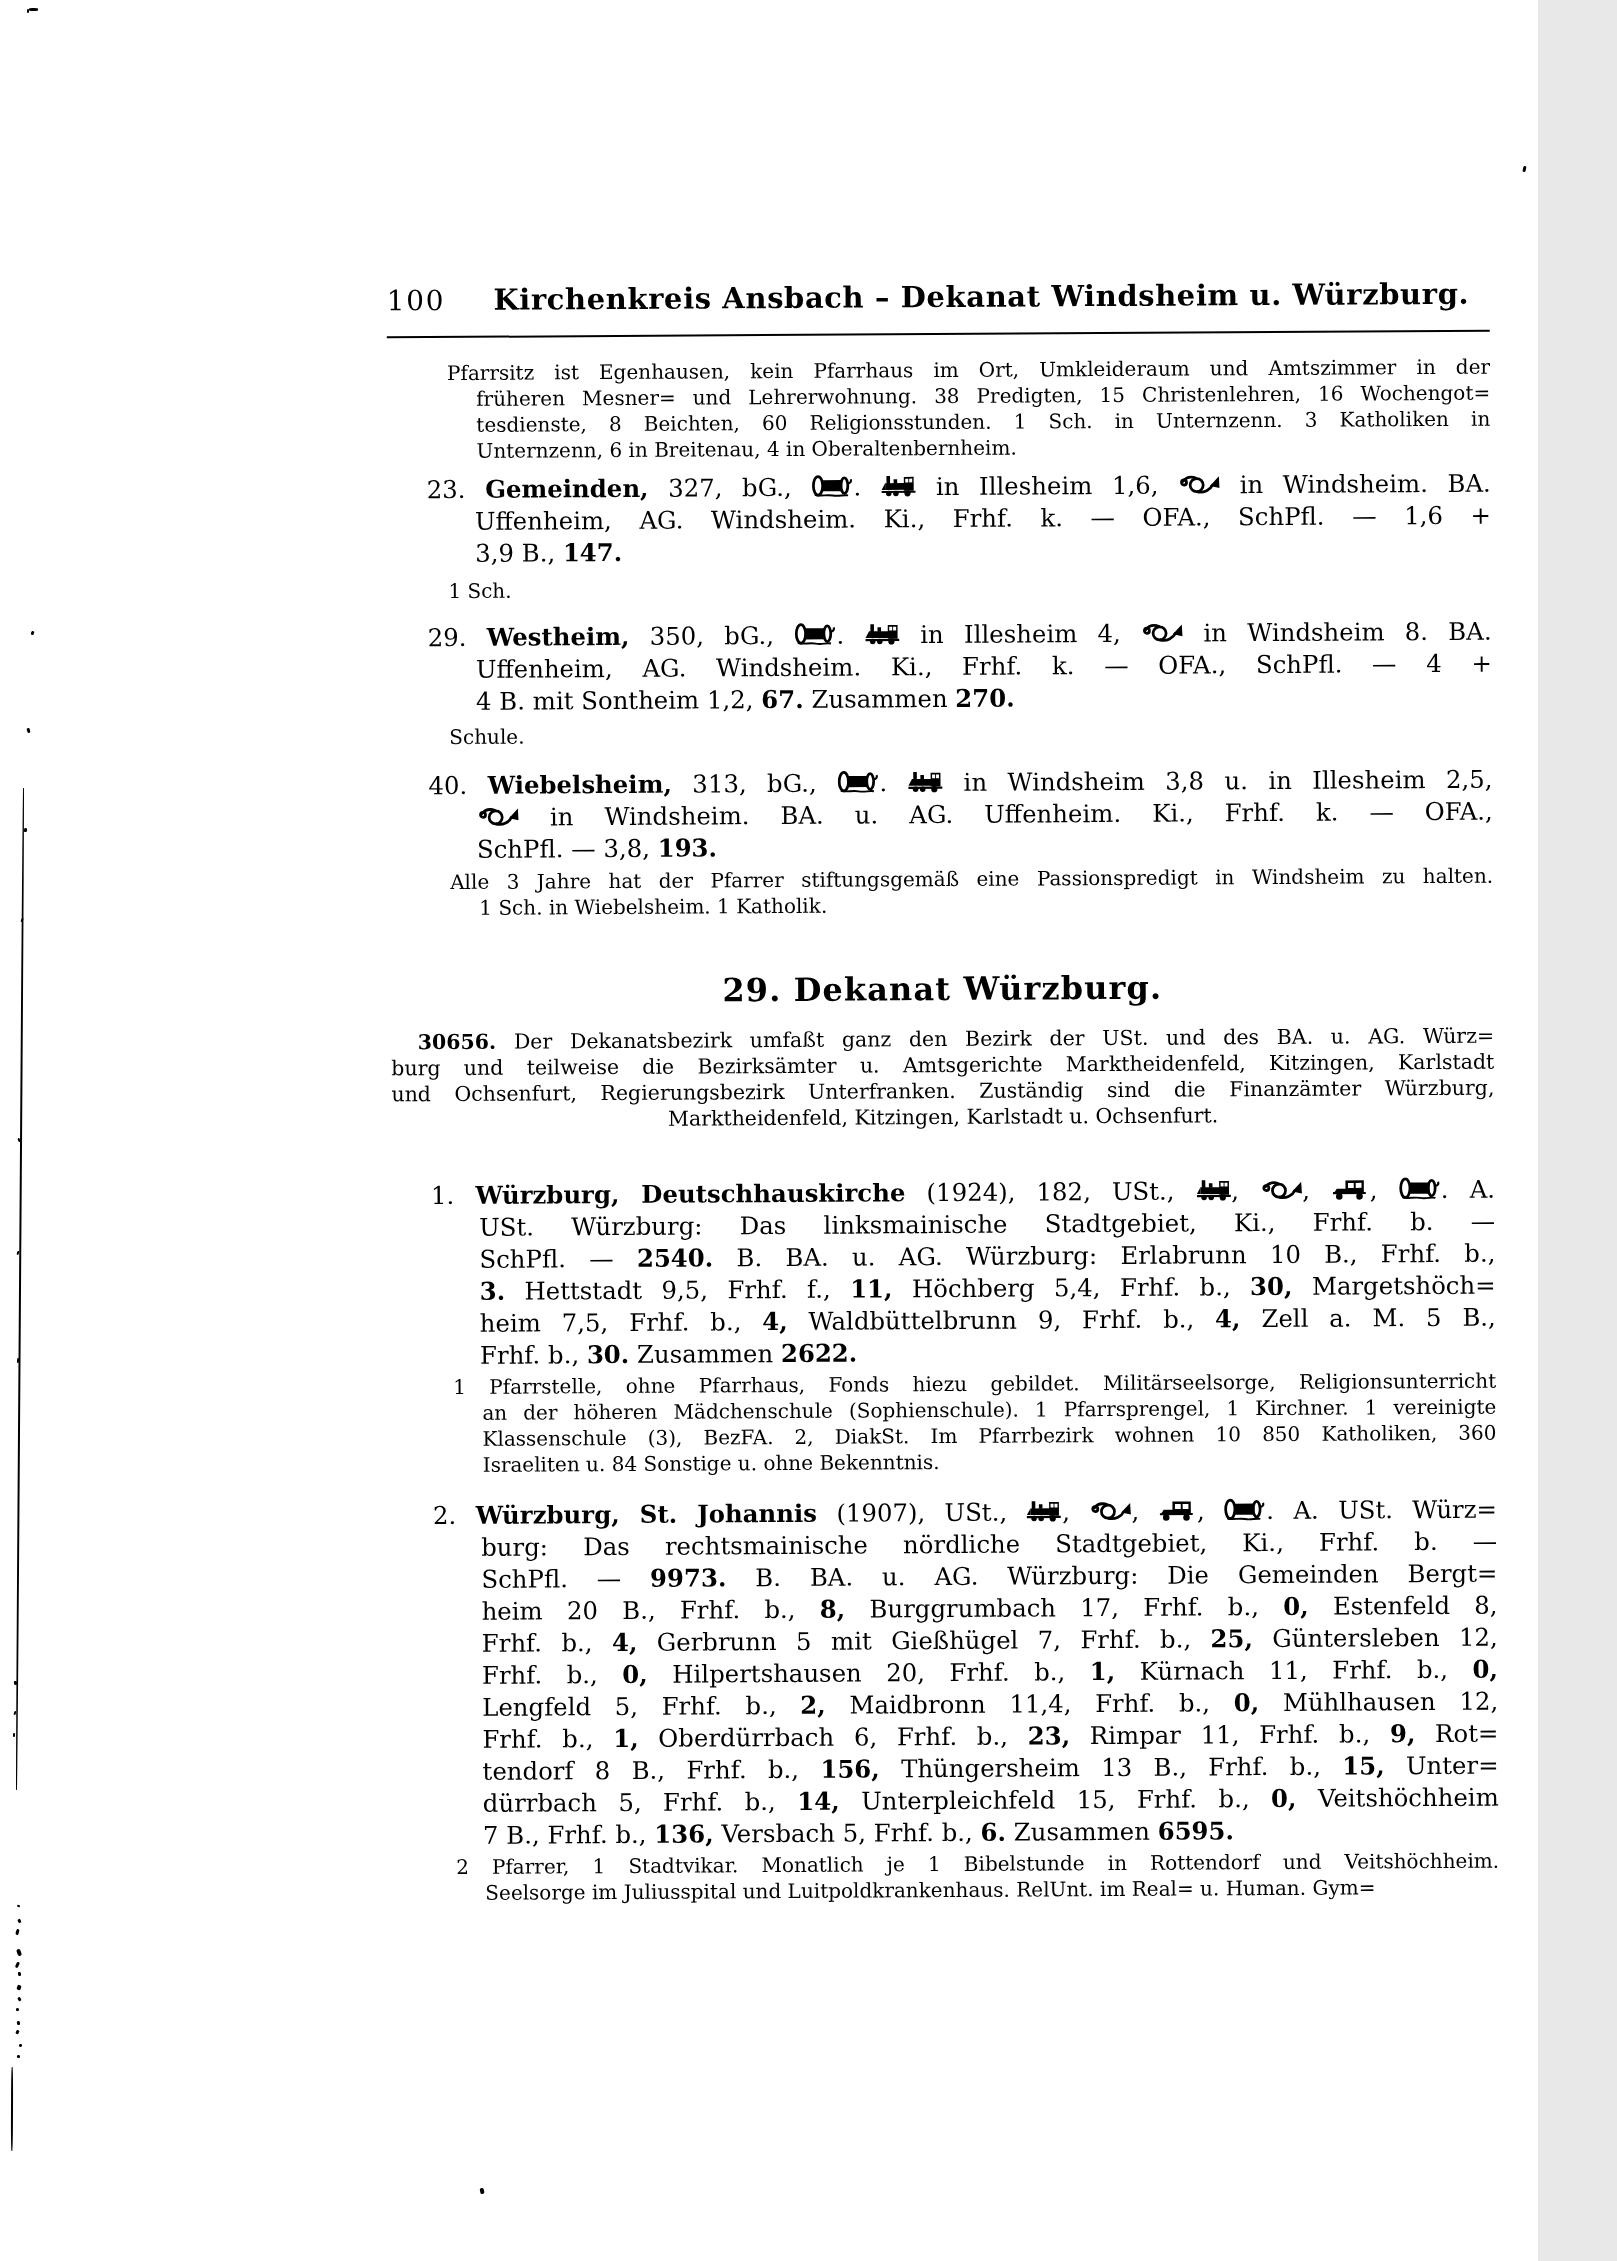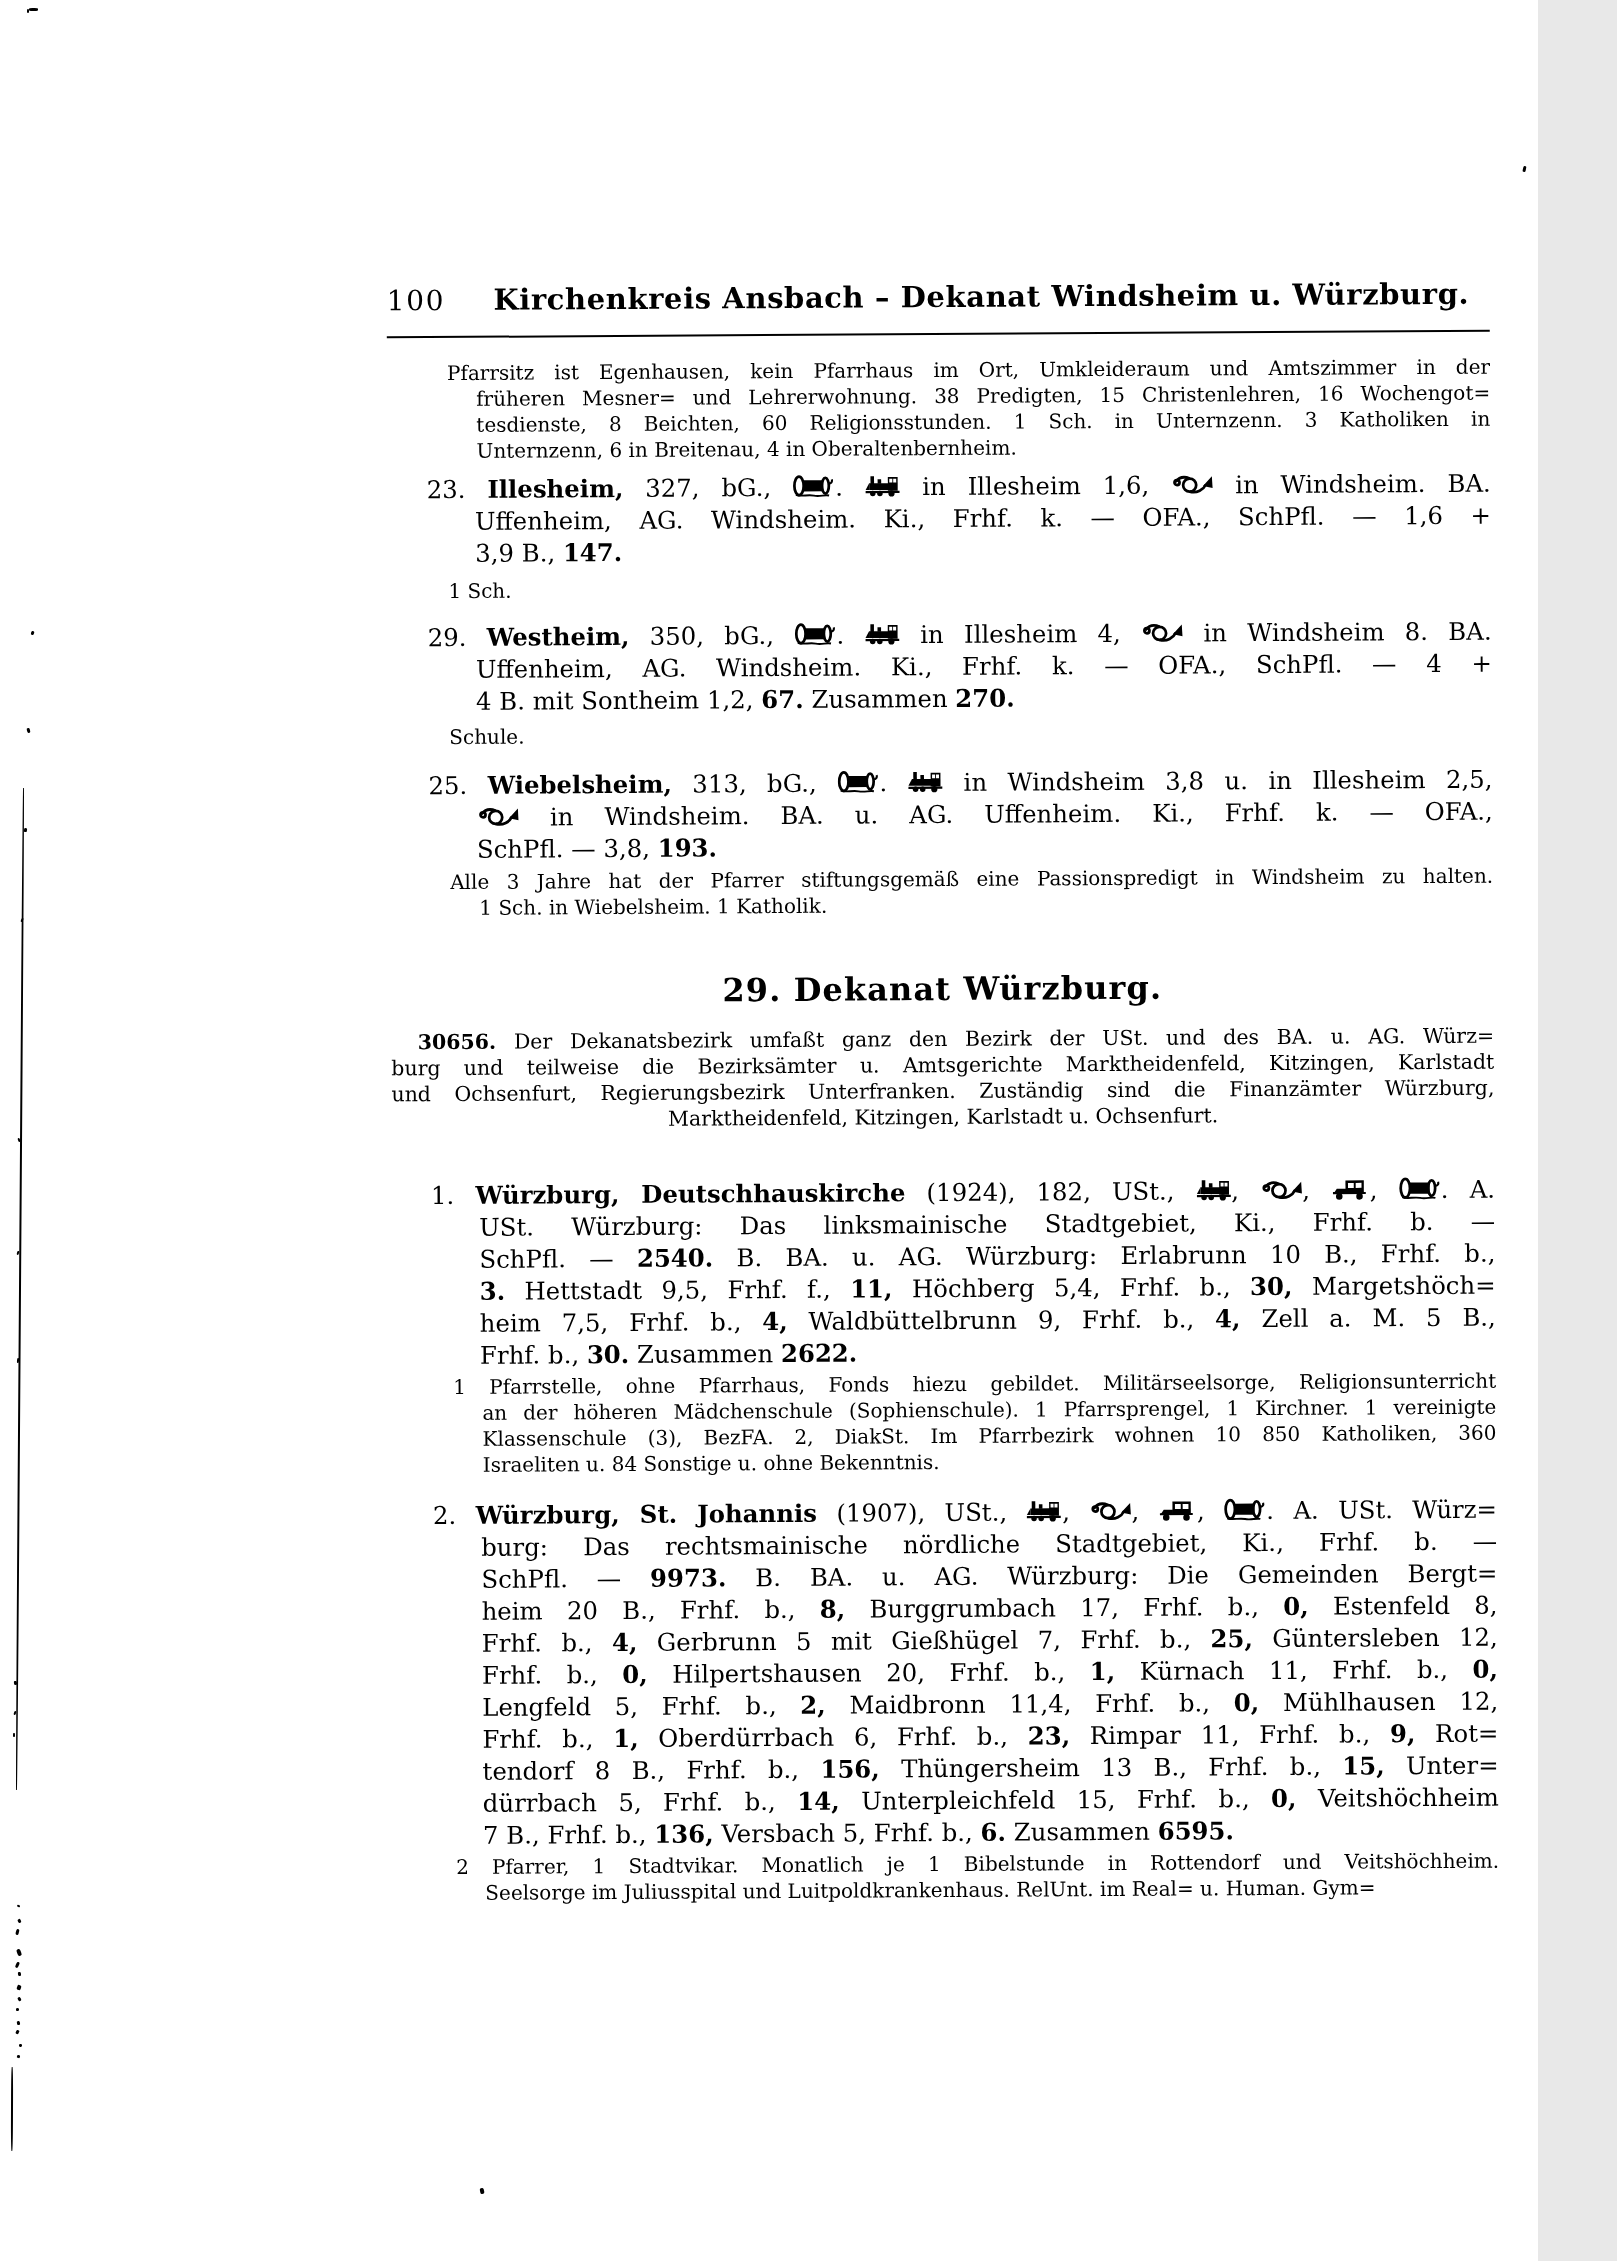--- a/index.html
+++ b/index.html
@@ -48,21 +48,21 @@
     </div>
     <div class="rule"></div>
     <div id="doc-body">
         <div class="note" style="margin-top: 22px;">
           <div class="line jl">Pfarrsitz ist Egenhausen, kein Pfarrhaus im Ort, Umkleideraum und Amtszimmer in der</div>
           <div class="line jl">früheren Mesner= und Lehrerwohnung. 38 Predigten, 15 Christenlehren, 16 Wochengot=</div>
           <div class="line jl">tesdienste, 8 Beichten, 60 Religionsstunden. 1 Sch. in Unternzenn. 3 Katholiken in</div>
           <div class="line">Unternzenn, 6 in Breitenau, 4 in Oberaltenbernheim.</div>
         </div>
         <div class="entry" style="margin-top: 9.4px;">
-          <div class="line first jl"><span>23. </span><b>Illesheim,</b> 327, bG., <span class="icon"><svg viewBox="0 0 40 22" xmlns="http://www.w3.org/2000/svg">
+          <div class="line first jl"><span>23. </span><b>Gemeinden,</b> 327, bG., <span class="icon"><svg viewBox="0 0 40 22" xmlns="http://www.w3.org/2000/svg">
                 <ellipse cx="6" cy="10.5" rx="4.4" ry="8.8" fill="none" stroke="#000" stroke-width="2.6"></ellipse>
                 <rect x="10" y="5.2" width="19" height="10.6"></rect>
                 <ellipse cx="31" cy="10.5" rx="3.3" ry="7.4" fill="none" stroke="#000" stroke-width="2.6"></ellipse>
                 <path d="M34 8.5 C36.8 8.5,37.8 6.5,37.2 4.5" fill="none" stroke="#000" stroke-width="2"></path>
                 <path d="M3 19 C8 21,14 18.6,20 19.8 C26 21,30 18.8,34.5 19.8" fill="none" stroke="#000" stroke-width="1.8"></path>
               </svg></span>. <span class="icon"><svg viewBox="0 0 40 26" xmlns="http://www.w3.org/2000/svg">
                 <rect x="1" y="18.6" width="38" height="2.4"></rect>
                 <rect x="26" y="3" width="11" height="15.5"></rect>
                 <rect x="27.6" y="5" width="3.4" height="4.2" fill="#fff"></rect>
                 <rect x="32" y="5" width="3.4" height="4.2" fill="#fff"></rect>
@@ -112,21 +112,21 @@
                 <path d="M18 18.2 C25 20,31 16.5,33.5 11.5"></path>
                 <path d="M32 12.5 L38.5 5.5 L39 14 Z" fill="#000" stroke-width="1.4"></path>
               </svg></span> in Windsheim 8. BA.</div>
           <div class="line jl">Uffenheim, AG. Windsheim. Ki., Frhf. k. — OFA., SchPfl. — 4 +</div>
           <div class="line">4 B. mit Sontheim 1,2, <b>67.</b> Zusammen <b>270.</b></div>
         </div>
         <div class="note" style="margin-top: 5.5px;">
           <div class="line">Schule.</div>
         </div>
         <div class="entry" style="margin-top: 20px;">
-          <div class="line first jl"><span>25. </span><b>Wiebelsheim,</b> 313, bG., <span class="icon"><svg viewBox="0 0 40 22" xmlns="http://www.w3.org/2000/svg">
+          <div class="line first jl"><span>40. </span><b>Wiebelsheim,</b> 313, bG., <span class="icon"><svg viewBox="0 0 40 22" xmlns="http://www.w3.org/2000/svg">
                 <ellipse cx="6" cy="10.5" rx="4.4" ry="8.8" fill="none" stroke="#000" stroke-width="2.6"></ellipse>
                 <rect x="10" y="5.2" width="19" height="10.6"></rect>
                 <ellipse cx="31" cy="10.5" rx="3.3" ry="7.4" fill="none" stroke="#000" stroke-width="2.6"></ellipse>
                 <path d="M34 8.5 C36.8 8.5,37.8 6.5,37.2 4.5" fill="none" stroke="#000" stroke-width="2"></path>
                 <path d="M3 19 C8 21,14 18.6,20 19.8 C26 21,30 18.8,34.5 19.8" fill="none" stroke="#000" stroke-width="1.8"></path>
               </svg></span>. <span class="icon"><svg viewBox="0 0 40 26" xmlns="http://www.w3.org/2000/svg">
                 <rect x="1" y="18.6" width="38" height="2.4"></rect>
                 <rect x="26" y="3" width="11" height="15.5"></rect>
                 <rect x="27.6" y="5" width="3.4" height="4.2" fill="#fff"></rect>
                 <rect x="32" y="5" width="3.4" height="4.2" fill="#fff"></rect>

